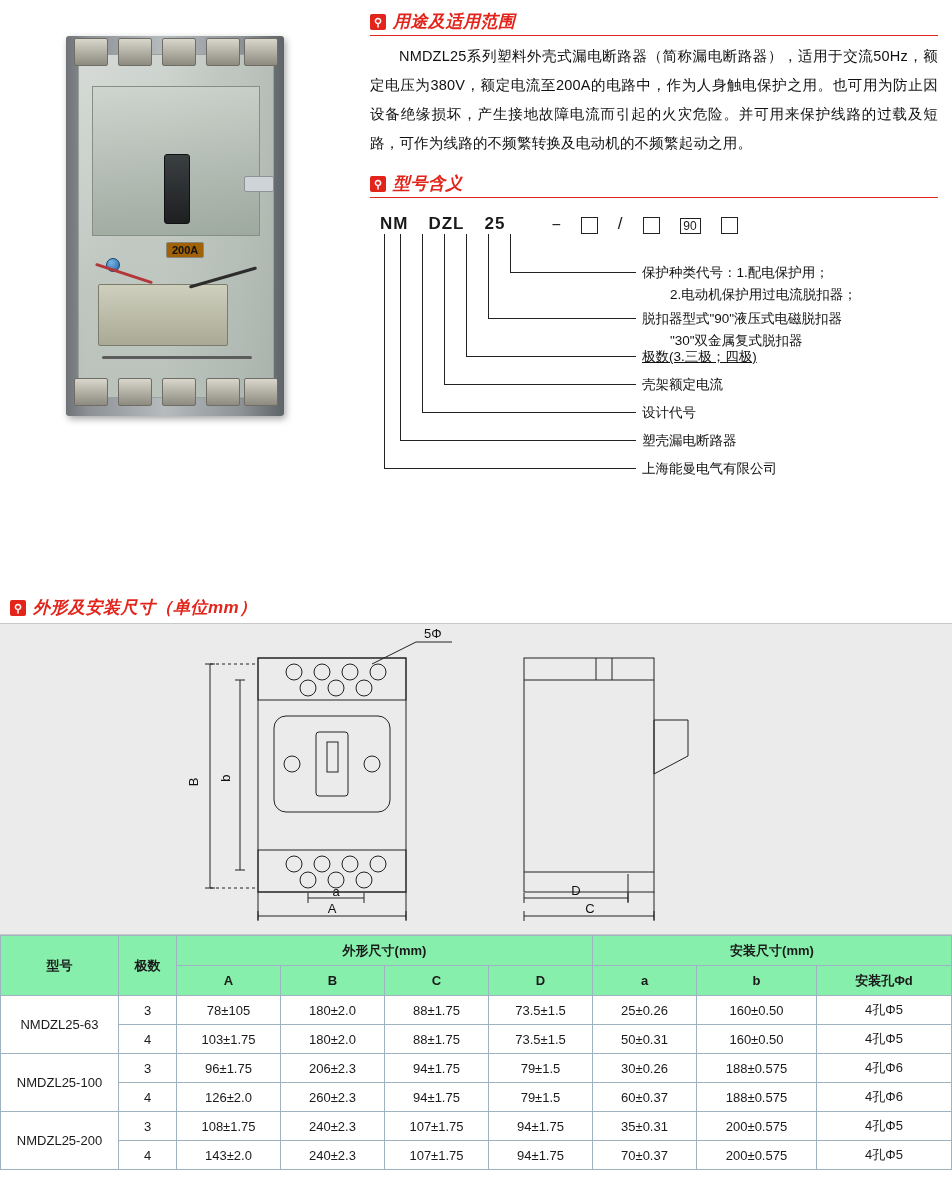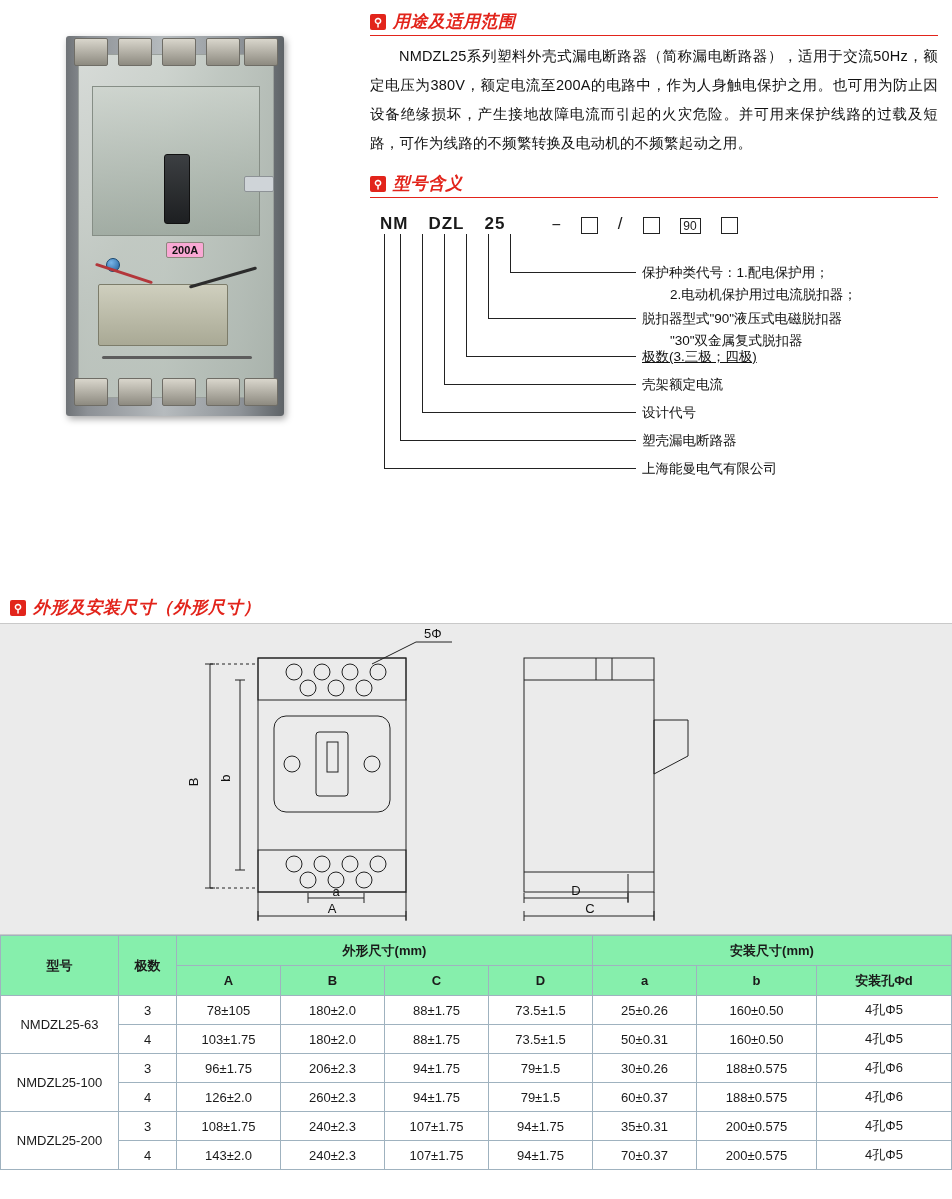--- a/index.html
+++ b/index.html
@@ -56,21 +56,21 @@
     background:#cfd4d8; border:1px solid #8d9296; border-radius:2px;
   }
   .coil {
     position:absolute; left:60px; top:258px; width:130px; height:62px;
     background: linear-gradient(180deg,#cfcfbe,#a9a995);
     border:1px solid #7c7c6a; border-radius:2px;
   }
   .wire { position:absolute; height:3px; border-radius:2px; }
   .rating-label {
     position:absolute; left:128px; top:216px;
-    background:#f9a8d4; border:1px solid #8a877c; color:#111;
+    background:#a16207; border:1px solid #8a877c; color:#111;
     font-size:11px; padding:1px 5px; font-weight:bold; border-radius:2px;
   }
   .blue-dot { position:absolute; width:14px; height:14px; border-radius:50%;
     background: radial-gradient(circle at 35% 30%, #79b6e8, #1f5f9b); border:1px solid #15456f; }
 
   
   .sec-h { display:flex; align-items:center; gap:7px; margin:0 0 6px 0; }
   .sec-icon {
     width:16px; height:16px; background:#e2241b; border-radius:2px;
     color:#fff; font-size:11px; line-height:16px; text-align:center;
@@ -196,21 +196,21 @@
       <span class="lbl" style="left:272px; top:198px;">设计代号</span>
       <span class="lbl" style="left:272px; top:226px;">塑壳漏电断路器</span>
       <span class="lbl" style="left:272px; top:254px;">上海能曼电气有限公司</span>
     </div>
   </div>
 </div>
 
 <div class="dim-head">
   <div class="sec-h" style="margin:0;">
     <span class="sec-icon">⚲</span>
-    <span class="sec-title">外形及安装尺寸（外形尺寸）</span>
+    <span class="sec-title">外形及安装尺寸（单位mm）</span>
   </div>
 </div>
 
 <div class="dim-box">
   <svg width="952" height="312" viewBox="0 0 952 312">
     <g stroke="#222" fill="none" stroke-width="1" font-family="Liberation Sans, sans-serif" font-size="13">
 
       <rect x="258" y="34" width="148" height="234"></rect>
       <rect x="258" y="34" width="148" height="42"></rect>
       <rect x="258" y="226" width="148" height="42"></rect>

